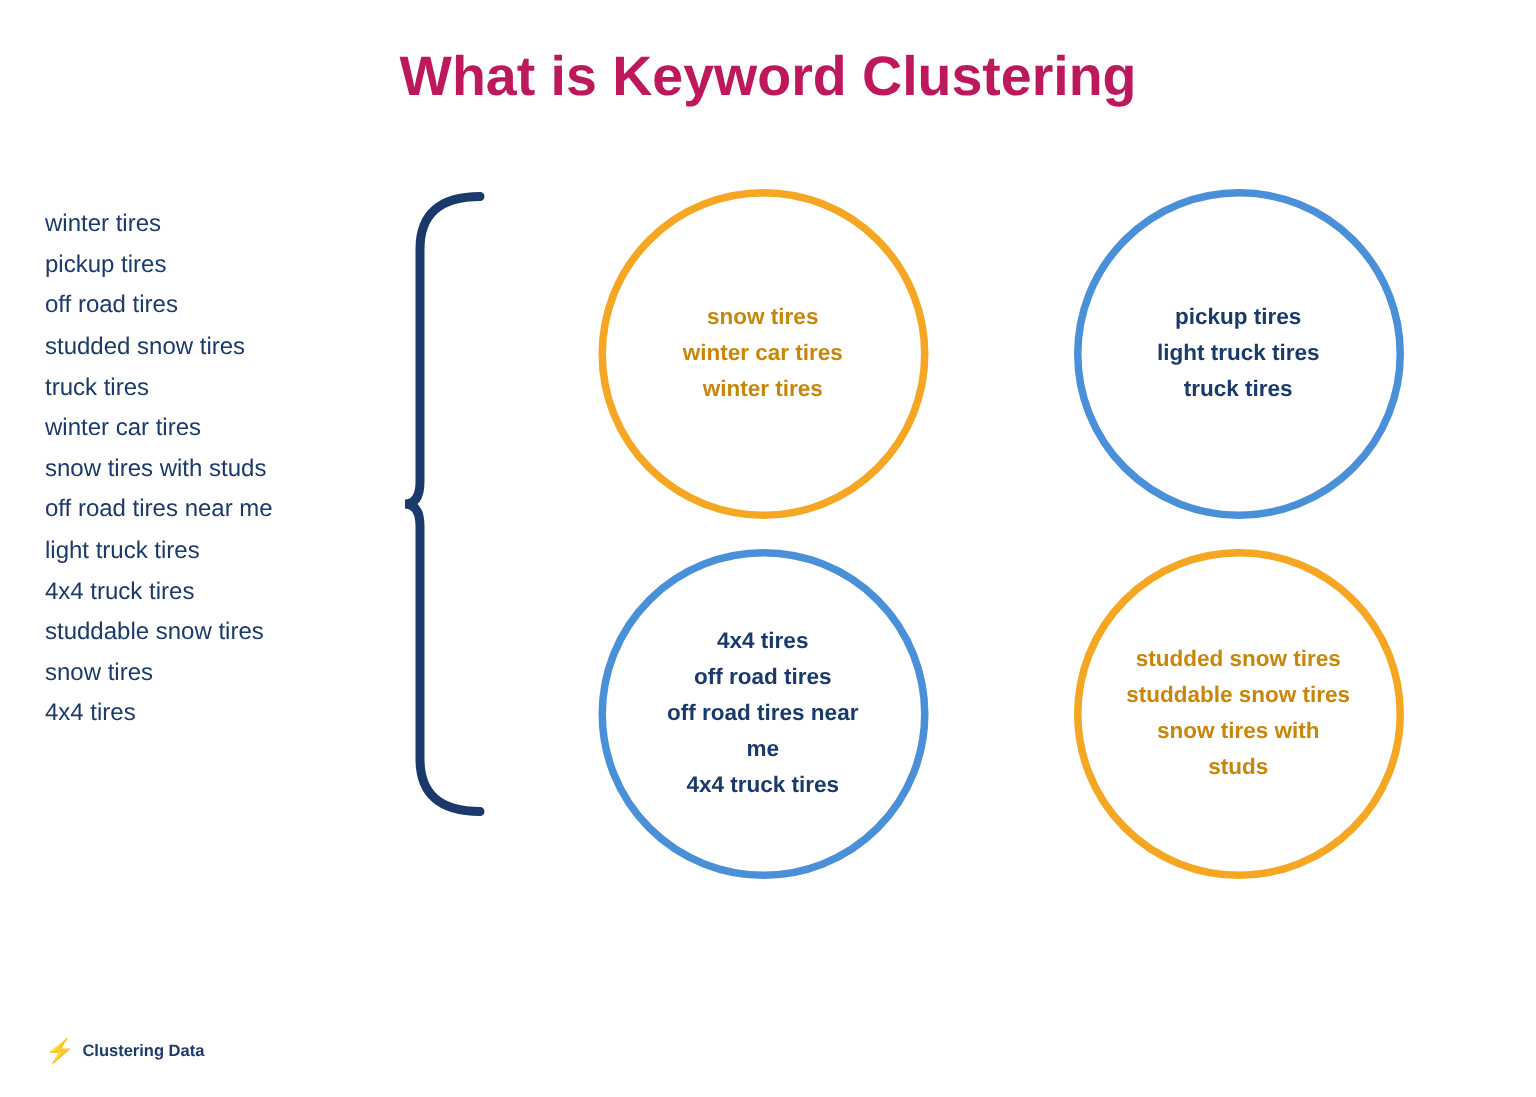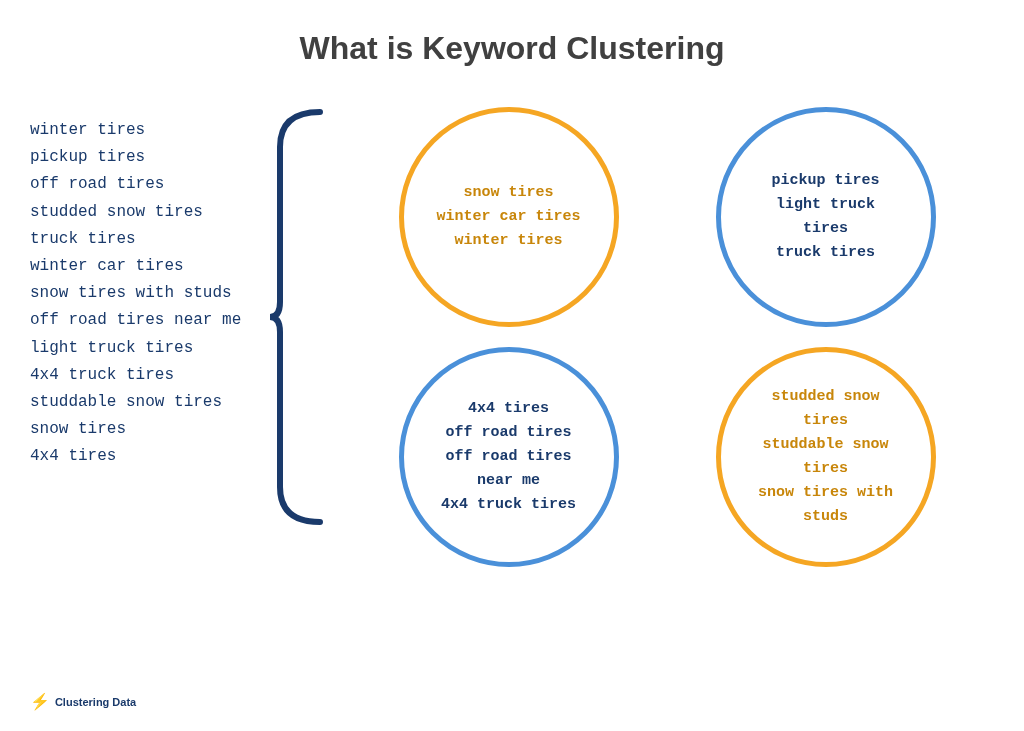--- a/index.html
+++ b/index.html
@@ -15,32 +15,31 @@
     .page {
       width: 1024px;
       height: 731px;
       background: #fff;
       position: relative;
       padding: 20px 30px;
     }
 
     .title {
       text-align: center;
-      font-size: 32px;
+      font-size: 37px;
       font-weight: 900;
-      color: #404040;
-      margin-bottom: 30px;
+      color: #be185d;
+      margin-bottom: 44px;
       padding-top: 10px;
     }
 
     .main-content {
       display: flex;
       align-items: flex-start;
       width: 100%;
-      font-family: Liberation Mono, monospace;
     }
 
     .keyword-list {
       width: 230px;
       flex-shrink: 0;
       padding-top: 20px;
     }
 
     .keyword-list ul {
       list-style: none;

